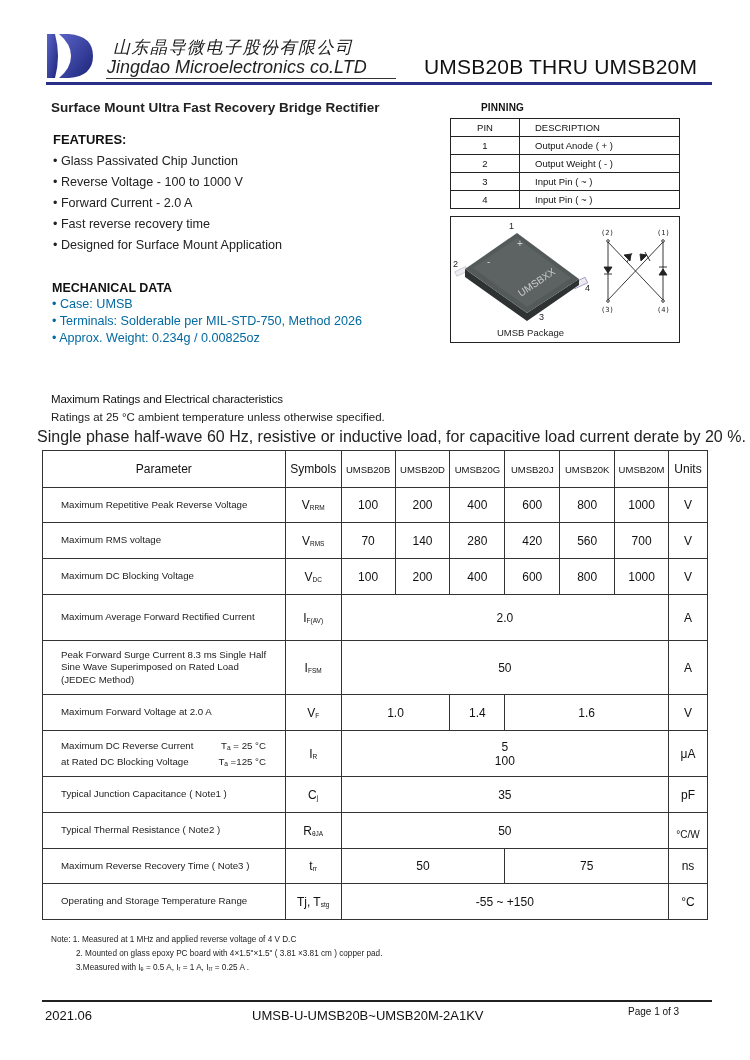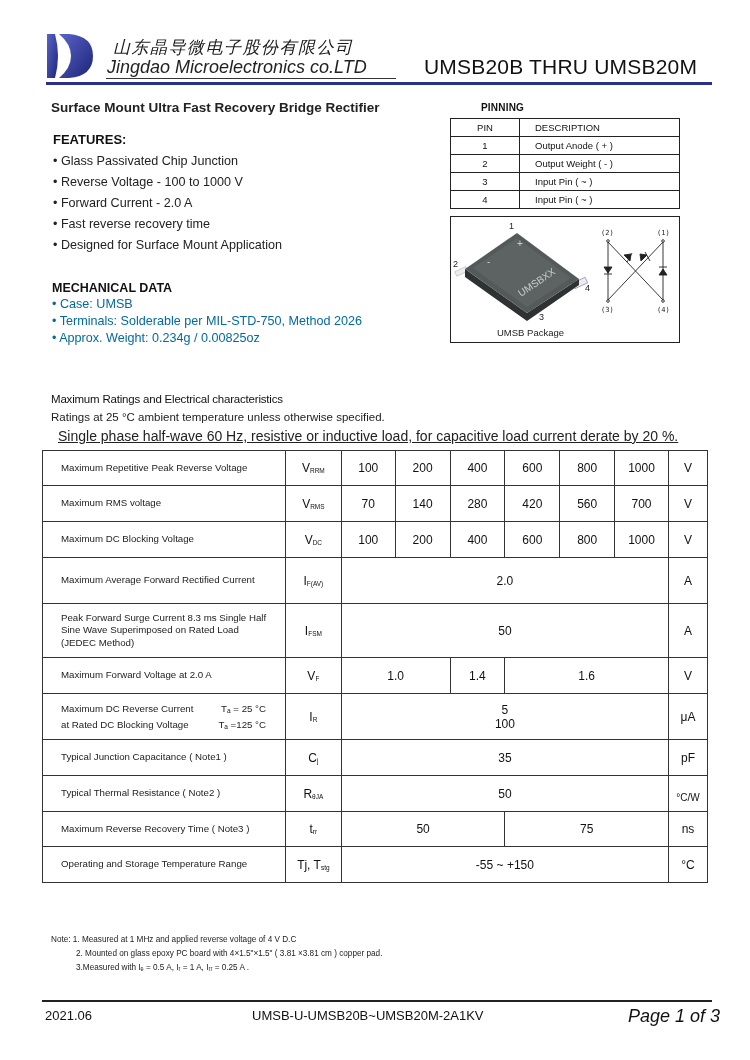--- a/index.html
+++ b/index.html
@@ -26,39 +26,39 @@
   table.pin { position: absolute; left: 450px; top: 118px; width: 230px; border-collapse: collapse; font-size: 9.5px; }
   table.pin td { border: 1px solid #222; height: 18px; padding: 0 4px; }
   table.pin td.c { text-align: center; width: 69px; }
   table.pin td.d { padding-left: 15px; }
   .pkg-box { left: 450px; top: 216px; width: 230px; height: 127px; border: 1.5px solid #222; }
   .pkg-label { left: 497px; top: 327px; font-size: 9.5px; color: #222; }
 
   
   .rt-h { left: 51px; top: 393px; font-size: 11.5px; color: #111; letter-spacing: -0.2px; }
   .rt-l1 { left: 51px; top: 411px; font-size: 11.5px; color: #222; }
-  .rt-l2 { left: 58px; top: 428px; font-size: 14px; color: #222; text-decoration: underline; }
+  .rt-l2 { left: 37px; top: 428px; font-size: 16px; color: #222; }
 
   table.main { position: absolute; left: 42px; top: 450px; width: 666px; border-collapse: collapse; font-size: 9.7px; border: 1.5px solid #222; }
   table.main td { border: 1px solid #333; text-align: center; vertical-align: middle; padding: 0 2px; }
   table.main td.param { text-align: left; padding-left: 18px; line-height: 12.5px; color: #222; }
   table.main td.hdr { font-size: 12px; }
   table.main td.model { font-size: 9.5px; }
   table.main td.val { font-size: 12px; }
   table.main td.unit { font-size: 12px; }
   table.main td.sym { font-size: 12px; }
   .sub { font-size: 6.5px; vertical-align: -1px; }
   .twoline { display: block; line-height: 15px; }
 
   
   .note { font-size: 8.2px; color: #222; }
   .footer-rule { left: 42px; top: 1000px; width: 670px; height: 2px; background: #222; }
   .f-date { left: 45px; top: 1008px; font-size: 13px; }
   .f-doc { left: 252px; top: 1008px; font-size: 13px; }
-  .f-page { left: 628px; top: 1006px; font-size: 18px; font-style: italic; }
+  .f-page { left: 628px; top: 1006px; font-size: 10px; }
 </style>
 </head>
 <body>
 
 <div class="abs logo">
   <svg width="46" height="44" viewBox="0 0 46 44">
     <defs>
       <linearGradient id="lg" x1="0" y1="0" x2="1" y2="1">
         <stop offset="0" stop-color="#5a64c8"></stop>
         <stop offset="1" stop-color="#1c2478"></stop>
@@ -169,20 +169,31 @@
       <col style="width:56px">
     <col style="width:54px">
       <col style="width:55px">
       <col style="width:55px">
       <col style="width:55px">
       <col style="width:55px">
       <col style="width:54px">
     <col style="width:39px">
   </colgroup>
   <tbody>
+      <tr style="height:37px">
+    <td class="hdr">Parameter</td>
+    <td class="hdr">Symbols</td>
+    <td class="model">UMSB20B</td>
+    <td class="model">UMSB20D</td>
+    <td class="model">UMSB20G</td>
+    <td class="model">UMSB20J</td>
+    <td class="model">UMSB20K</td>
+    <td class="model">UMSB20M</td>
+    <td class="hdr">Units</td>
+  </tr>
   <tr style="height:35px">
     <td class="param">Maximum Repetitive Peak Reverse Voltage</td>
     <td class="sym"><span>V</span><span class="sub">RRM</span></td>
     <td class="val">100</td>
     <td class="val">200</td>
     <td class="val">400</td>
     <td class="val">600</td>
     <td class="val">800</td>
     <td class="val">1000</td>
     <td class="unit">V</td>

